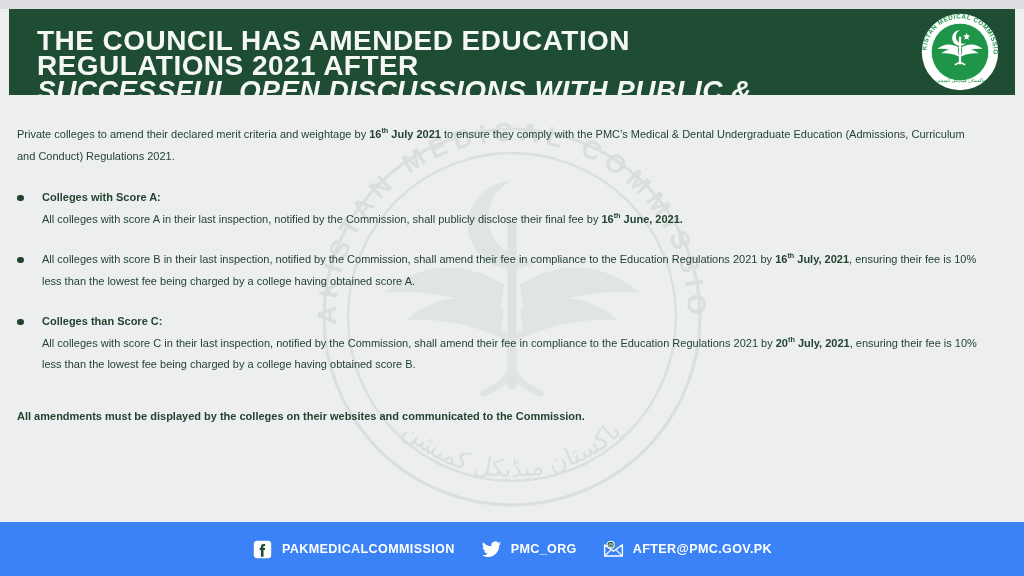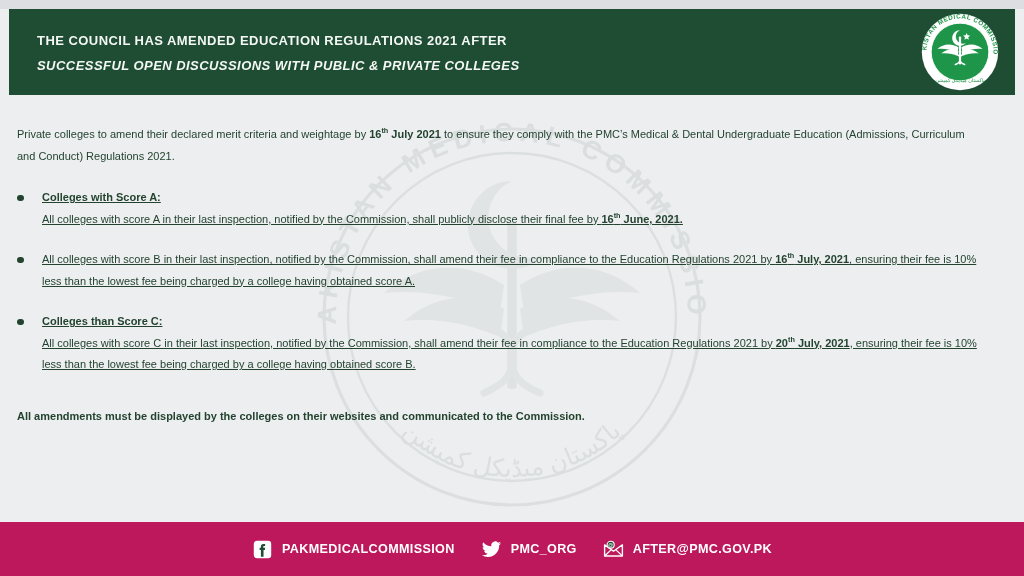--- a/index.html
+++ b/index.html
@@ -40,21 +40,21 @@
     height: 86px;
     background: #1e4d33;
     overflow: hidden;
   }
   .header-title {
     position: absolute;
     left: 28px;
     top: 19px;
     width: 800px;
     color: #f4f7f4;
-    font-size: 13px;
+    font-size: 28px;
     font-weight: bold;
     line-height: 25px;
     letter-spacing: 0.45px;
     text-transform: uppercase;
   }
   .header-title .l2 { display: block; font-style: italic; }
 
   
   .logo {
     position: absolute;
@@ -97,21 +97,20 @@
   .intro {
     margin: 0 0 20px 0;
     max-width: 958px;
   }
 
   .bullet-block {
     position: relative;
     padding-left: 25px;
     margin-bottom: 19px;
     max-width: 958px;
-    text-decoration: underline;
   }
   .bullet-dot {
     position: absolute;
     left: 0;
     top: 7.5px;
     width: 6.5px;
     height: 6.5px;
     border-radius: 50%;
     background: #23432f;
   }
@@ -134,21 +133,21 @@
     line-height: 0;
   }
 
   
   .footer-band {
     position: absolute;
     left: 0;
     bottom: 0;
     width: 1024px;
     height: 54px;
-    background: #be185d;
+    background: #3b82f6;
     display: flex;
     align-items: center;
     justify-content: center;
   }
   .footer-items {
     display: flex;
     align-items: center;
     gap: 26px;
   }
   .footer-item {

